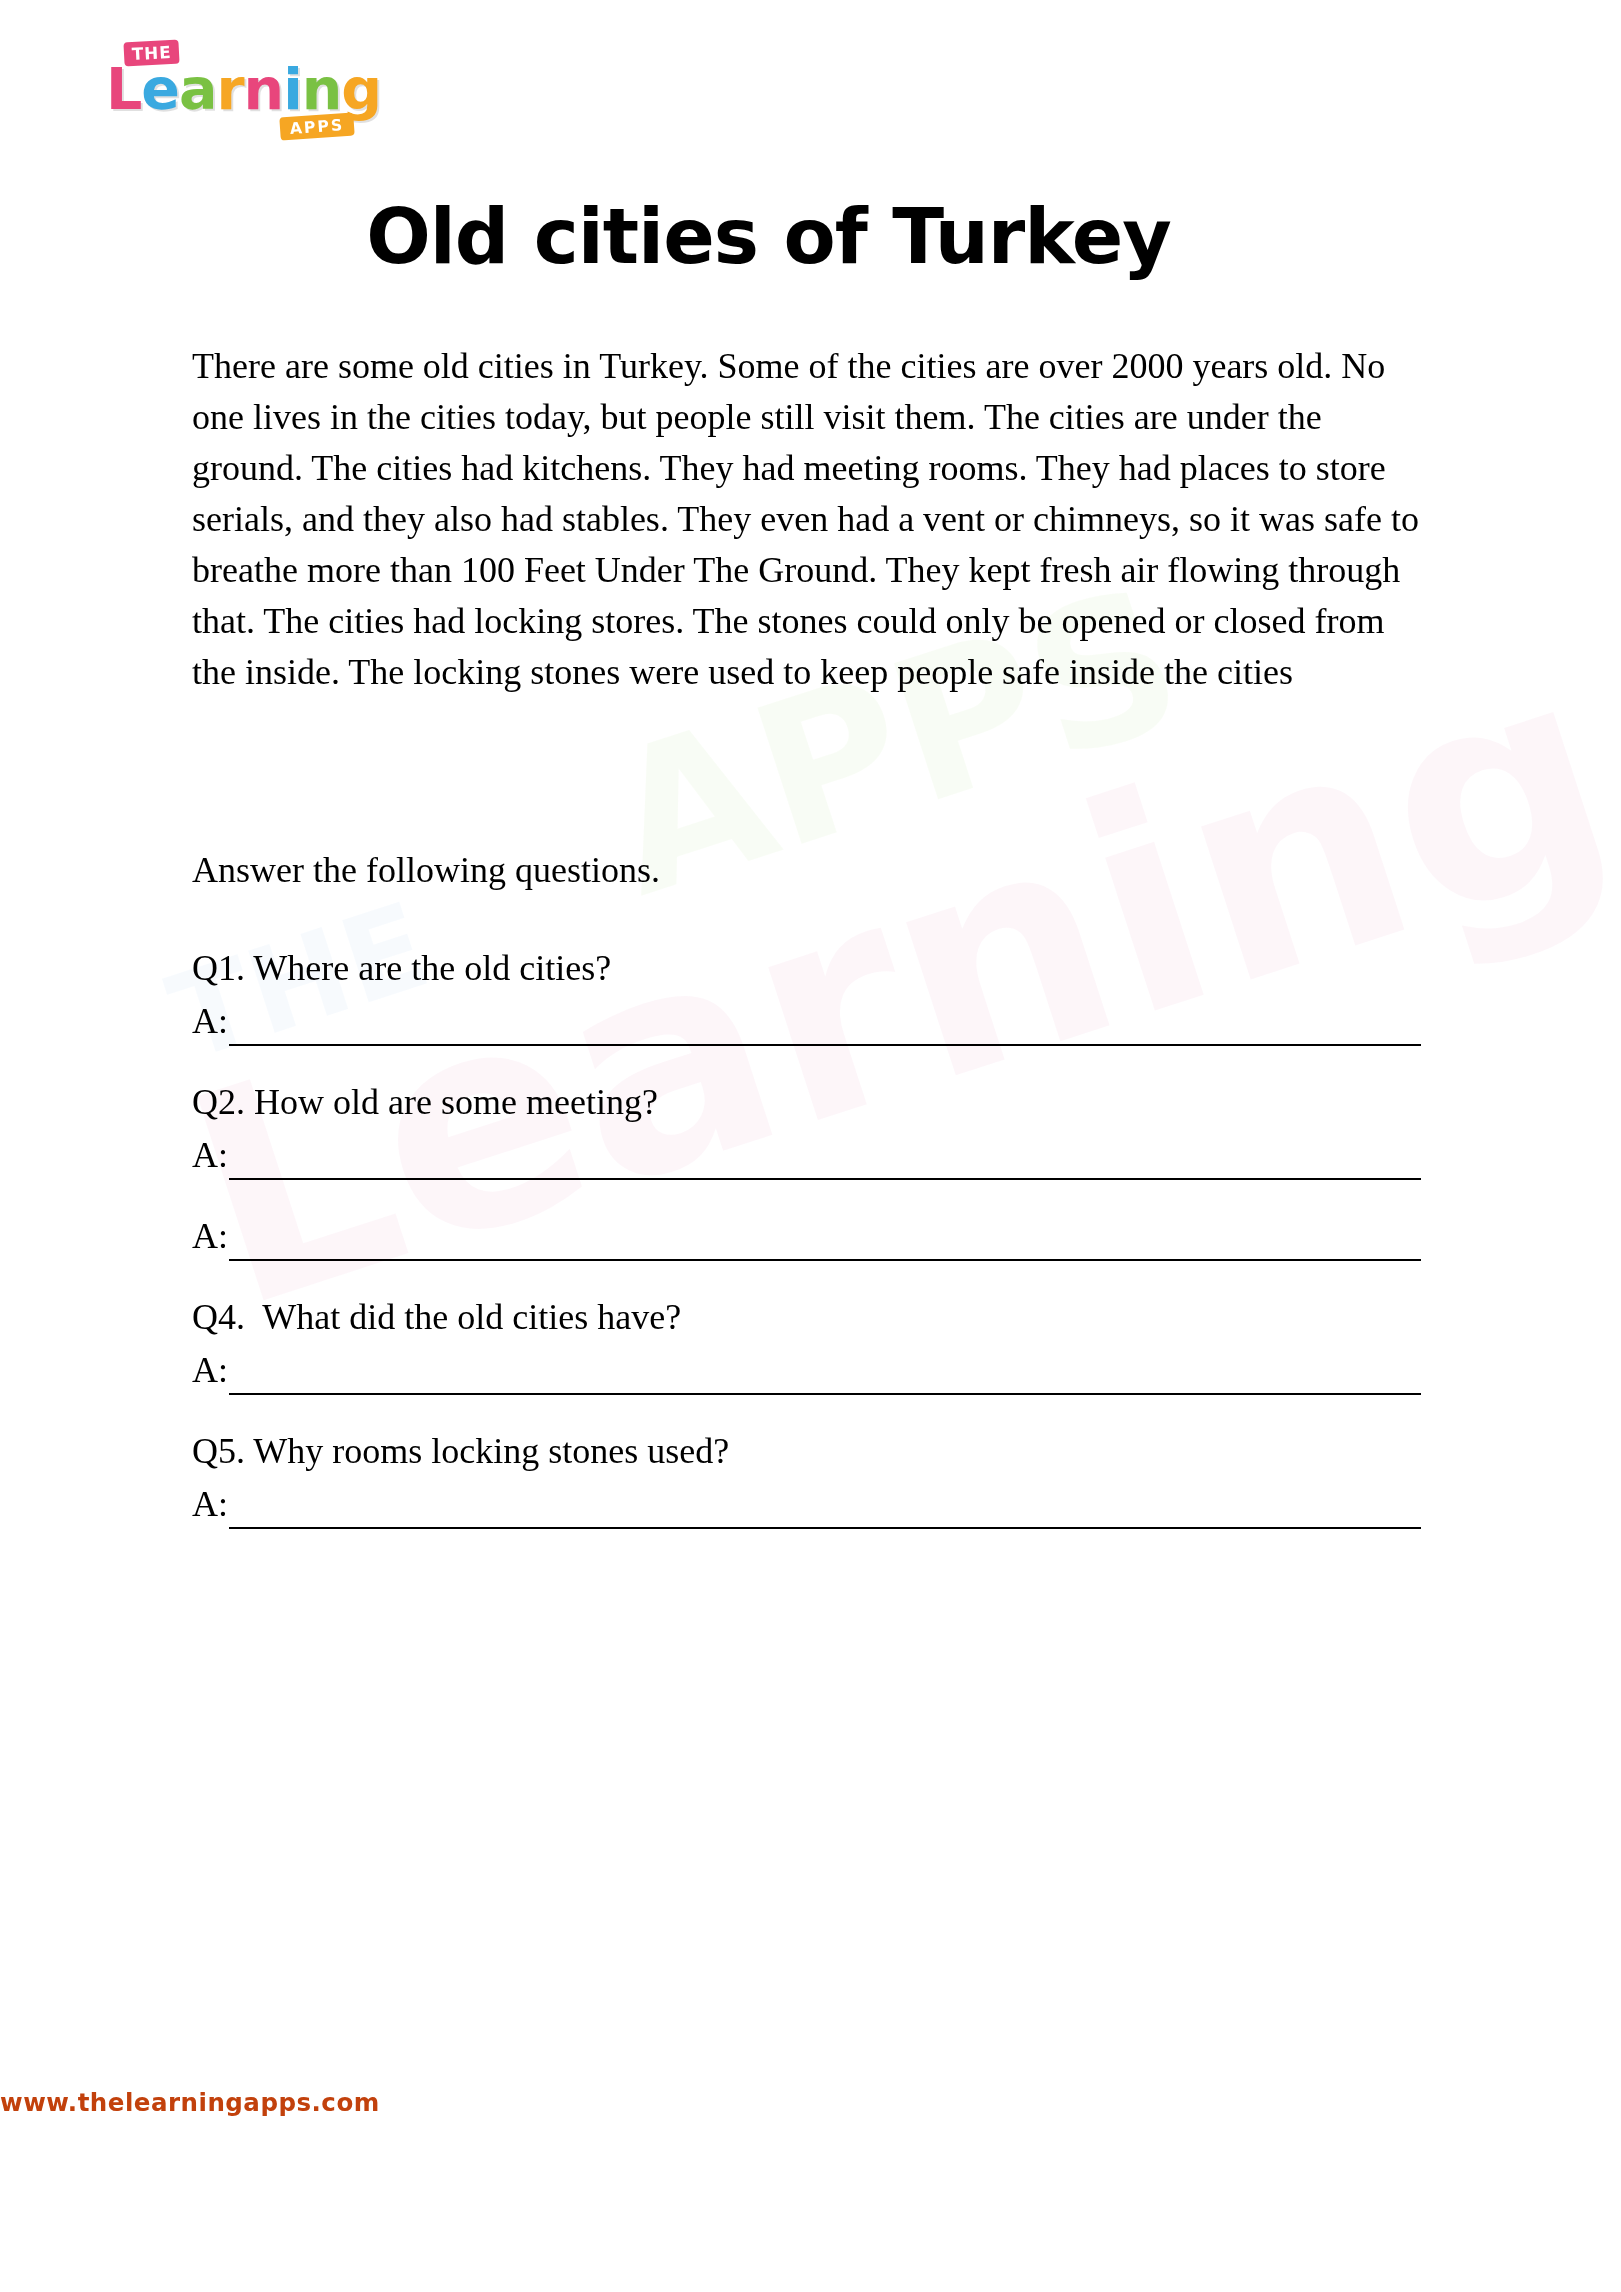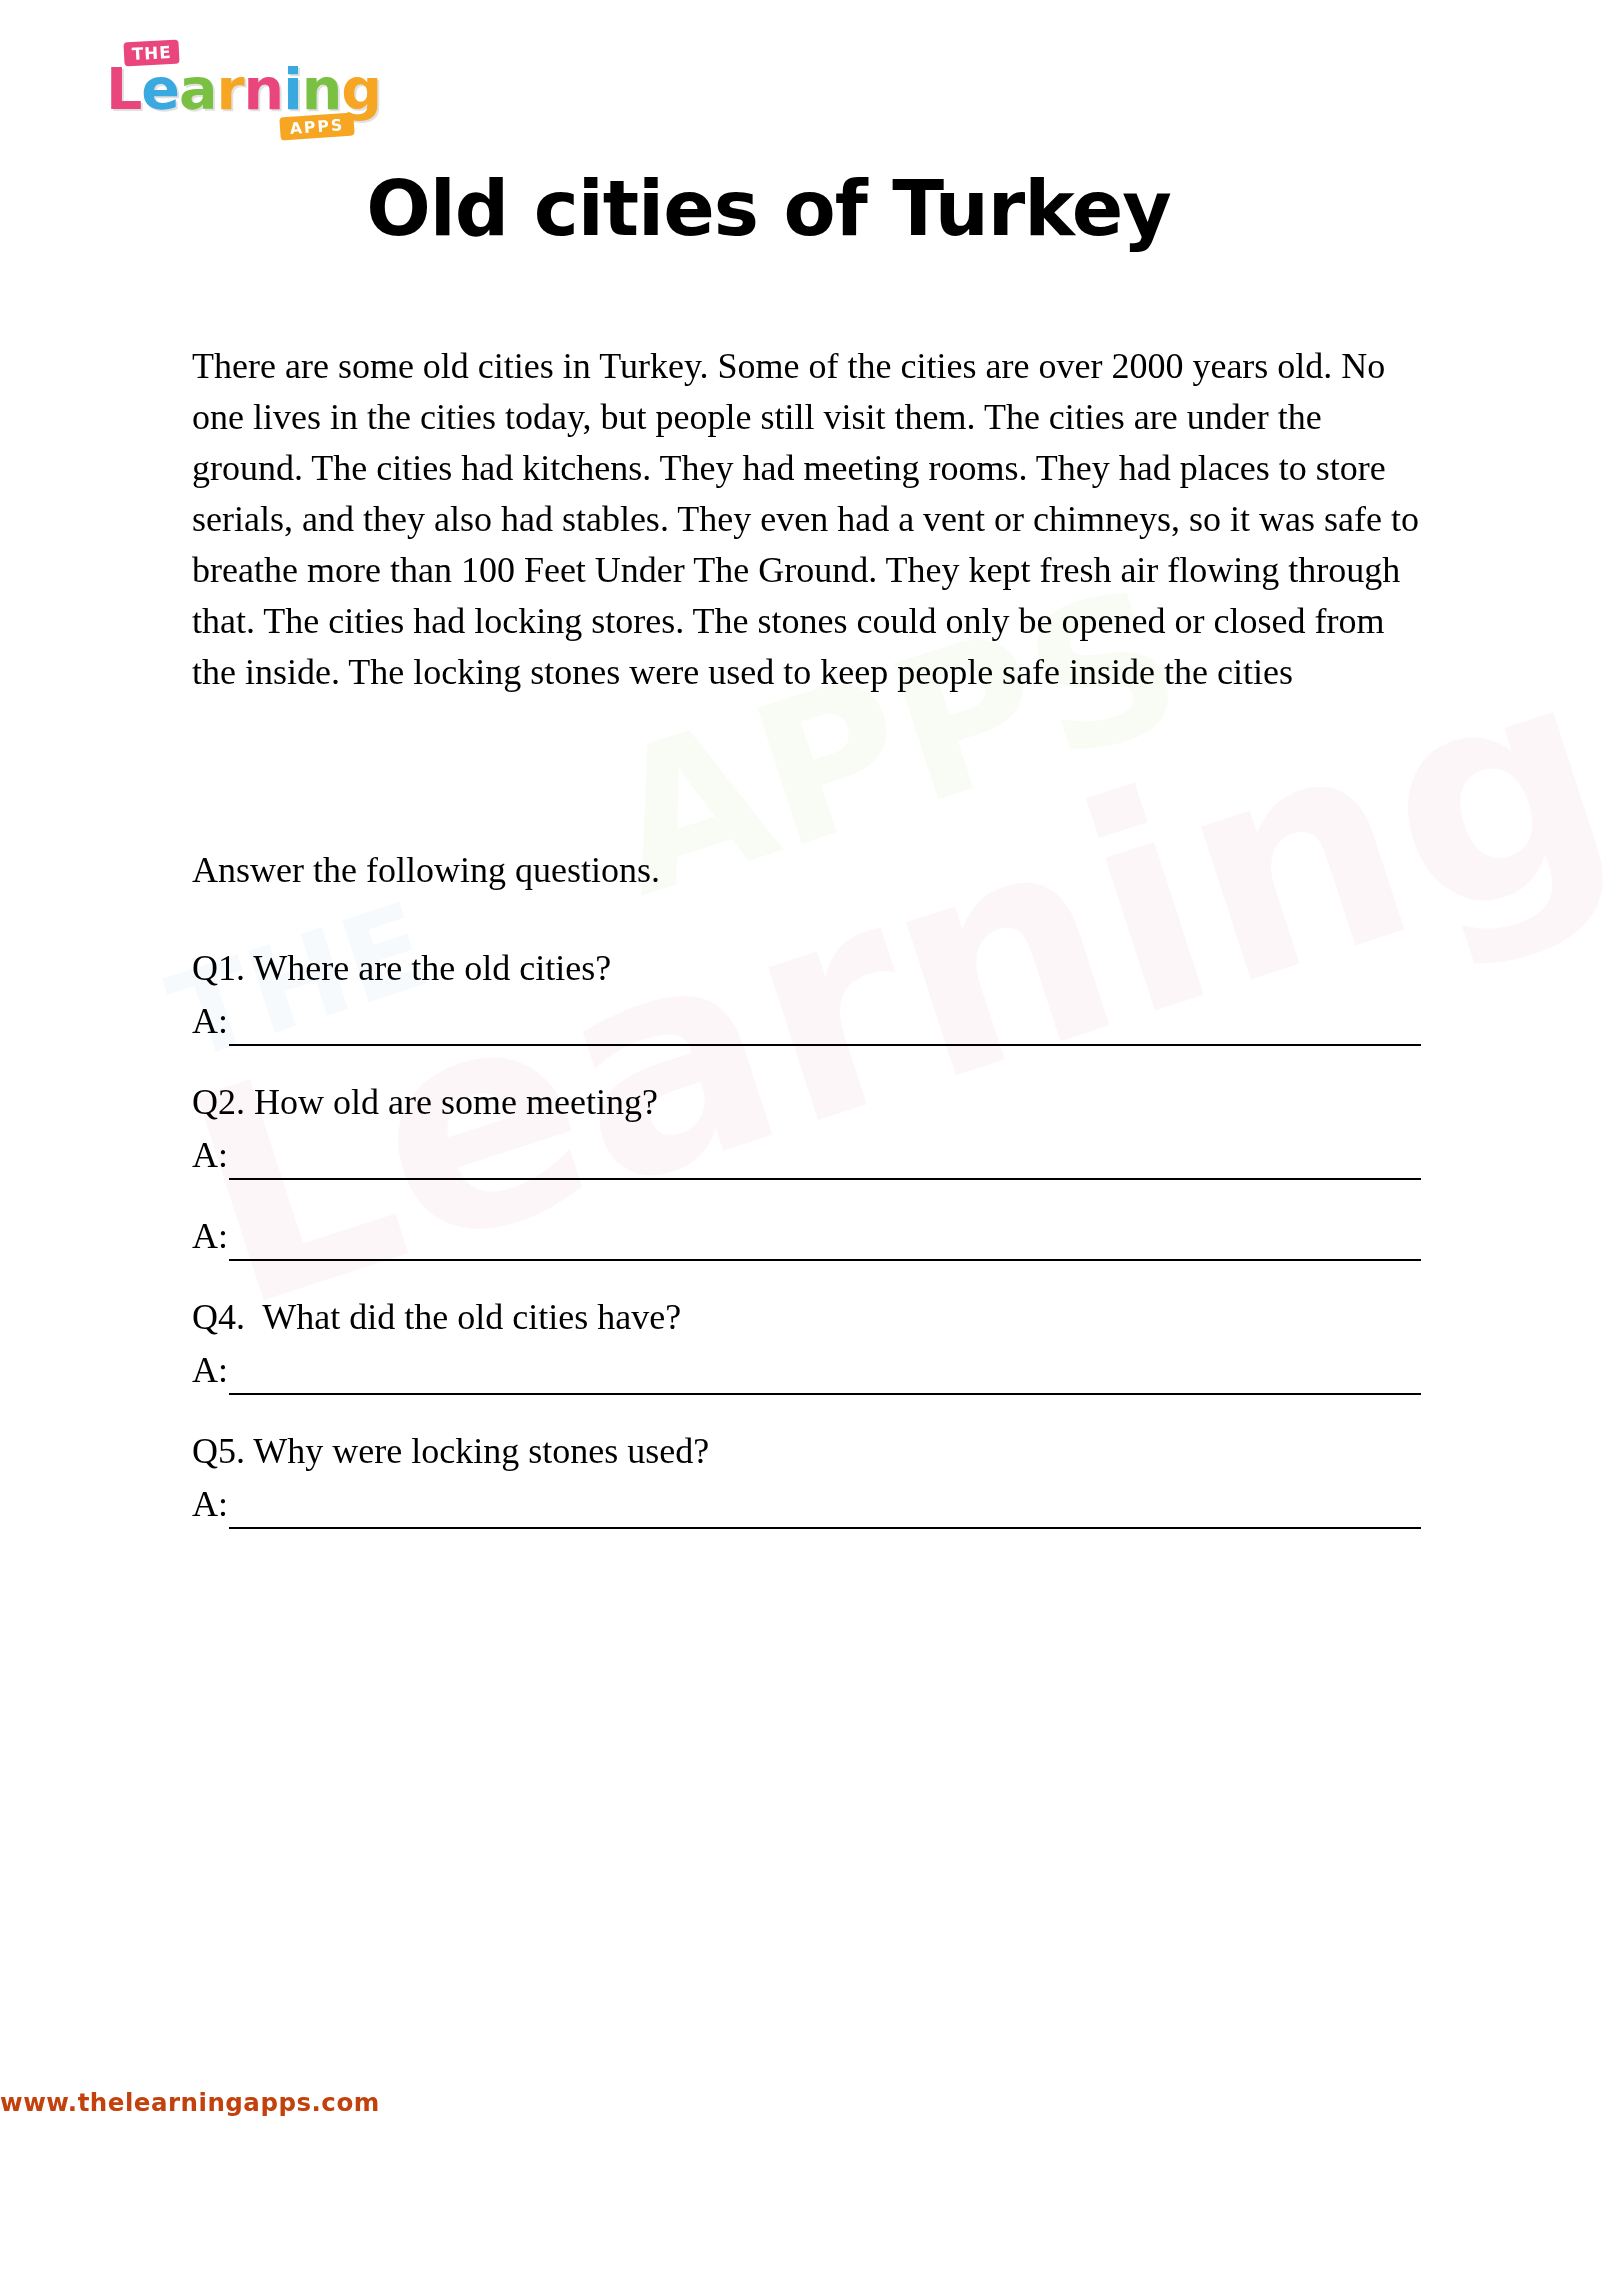--- a/index.html
+++ b/index.html
@@ -91,21 +91,21 @@
   .sheet {
     position: absolute;
     left: 0;
     top: 0;
     width: 1621px;
     height: 2293px;
   }
   .title {
     position: absolute;
     left: 0;
-    top: 164px;
+    top: 192px;
     width: 1537px;
     text-align: center;
     font-family: "DejaVu Sans", sans-serif;
     font-weight: bold;
     font-size: 76px;
     letter-spacing: -1px;
     color: #000000;
   }
   .passage {
     position: absolute;
@@ -218,21 +218,21 @@
 
     <div class="q-block">
       <div class="q-text">Q4.  What did the old cities have?</div>
       <div class="a-line">
         <span class="a-label">A:</span>
         <span class="a-rule"></span>
       </div>
     </div>
 
     <div class="q-block">
-      <div class="q-text">Q5. Why were locking stones used?</div>
+      <div class="q-text">Q5. Why rooms locking stones used?</div>
       <div class="a-line">
         <span class="a-label">A:</span>
         <span class="a-rule"></span>
       </div>
     </div>
 
   </div>
 
   <div class="footer">www.thelearningapps.com</div>
 

